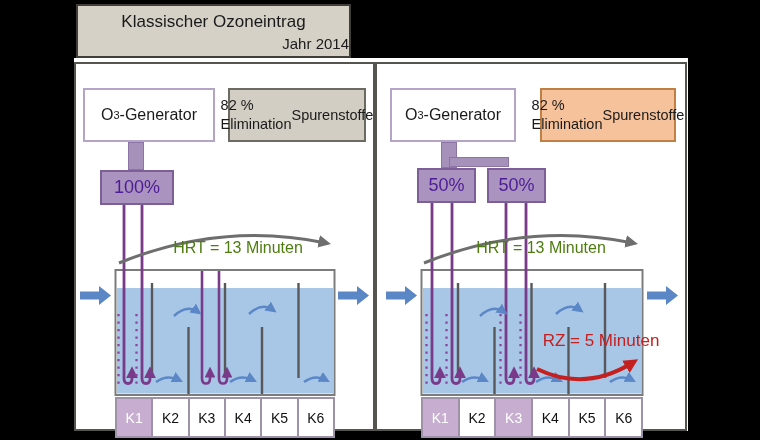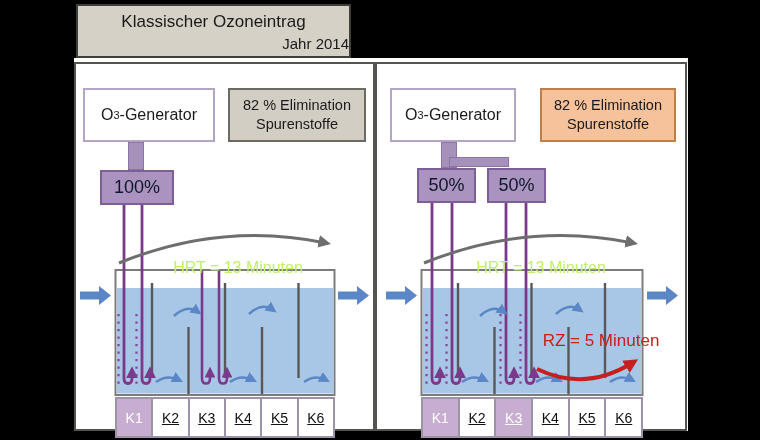--- a/index.html
+++ b/index.html
@@ -13,33 +13,33 @@
   .hdr-r{left:352px;width:334px;background:#f6c29b;}
   .hdr .t1{font-size:17px;}
   .hdr .t2{font-size:15px;text-align:right;}
   .lod{color:#b22a1e;font-weight:bold;}
   .panel{top:62px;height:369px;background:#fff;border:2px solid #55544f;}
   .panel-l{left:74px;width:301px;}
   .panel-r{left:375px;width:312px;}
   .genbox{top:88px;height:54px;background:#fff;border:2px solid #b4a4c6;
           display:flex;align-items:center;justify-content:center;font-size:16px;}
   .genbox sub{font-size:11px;}
-  .elimbox{top:88px;height:54px;display:flex;flex-direction:column;align-items:center;
+  .elimbox{top:88px;height:54px;display:flex;align-items:center;
            justify-content:center;font-size:14.5px;line-height:1.3;}
   .elim-l{background:#d2cec4;border:2px solid #6b6a63;}
   .elim-r{background:#f6c29b;border:2px solid #c08045;}
   .stem{background:#a691ba;border:1px solid #8d74a6;}
-  .dosebox{height:35px;background:#ab93c0;border:2px solid #7c5f96;color:#0f172a;
+  .dosebox{height:35px;background:#ab93c0;border:2px solid #7c5f96;color:#4c1d95;
            display:flex;align-items:center;justify-content:center;font-size:18px;}
-  .hrt{font-size:16px;color:#bef264;text-align:center;white-space:nowrap;margin-top:20px;}
+  .hrt{font-size:16px;color:#4d7c0f;text-align:center;white-space:nowrap;}
   .rz{font-size:17px;color:#c42020;text-align:center;white-space:nowrap;}
   .krow{display:flex;height:41px;}
   .kbox{flex:1;background:#fff;border:2px solid #9d92a8;display:flex;align-items:center;
         justify-content:center;font-size:14px;color:#111;}
-  .kbox:not(:first-child){margin-left:-2px;text-decoration:underline;}
+  .kbox:not(:first-child){margin-left:-2px;}
   .kbox.hl{background:#c7add0;color:#fff;}
   svg.layer{position:absolute;}
 </style>
 </head>
 <body>
 
 <div id="stage">
   <div class="abs" id="backing"></div>
 
   <div class="abs hdr hdr-l">

